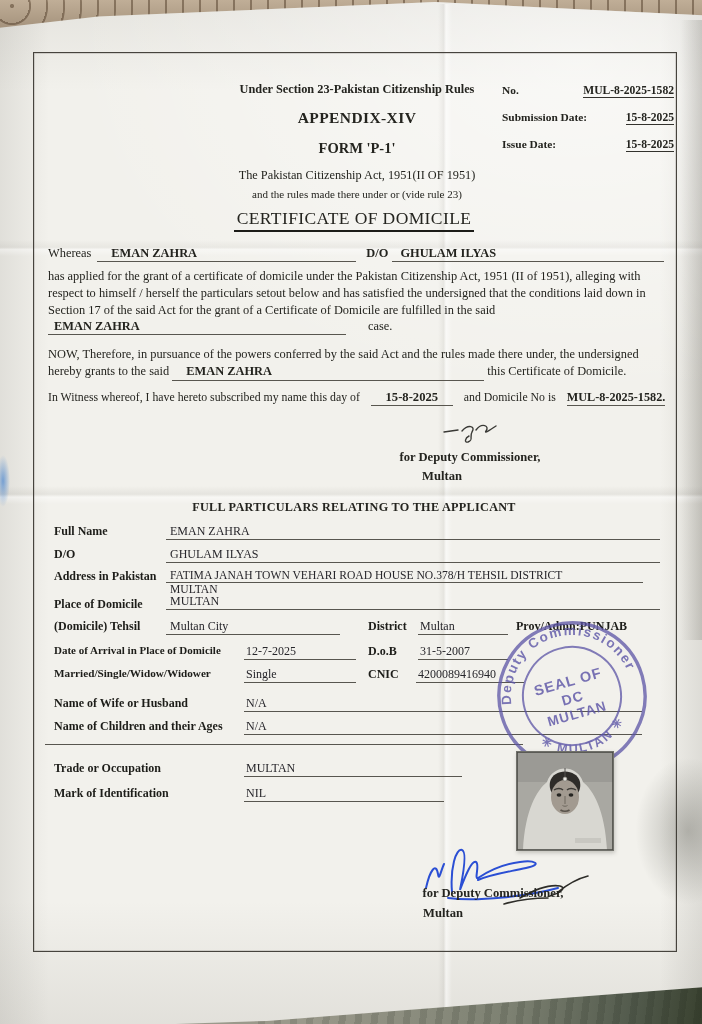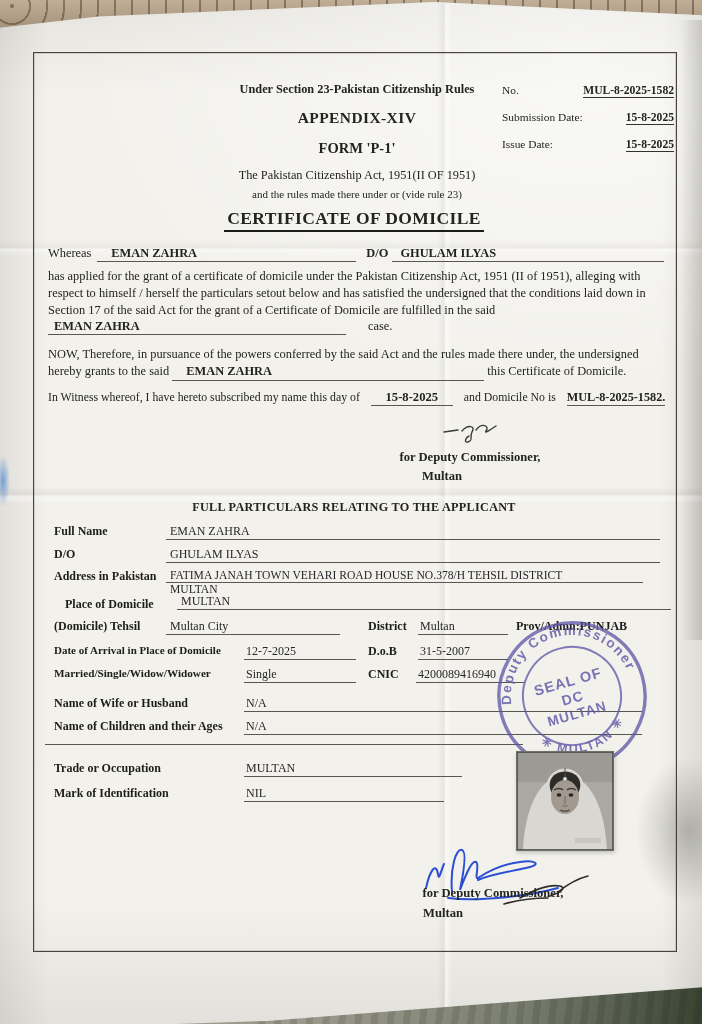--- a/index.html
+++ b/index.html
@@ -59,25 +59,25 @@
 
   .hdr-center{position:absolute;left:192px;top:82px;width:330px;text-align:center;}
   .hdr-center .l1{font-size:12.3px;font-weight:bold;}
   .hdr-center .l2{font-size:15.5px;font-weight:bold;margin-top:12px;letter-spacing:.4px;}
   .hdr-center .l3{font-size:14.5px;font-weight:bold;margin-top:13px;}
   .hdr-center .l4{font-size:12.3px;margin-top:11px;}
   .hdr-center .l5{font-size:11px;margin-top:5px;}
 
   .hdr-right{position:absolute;left:502px;top:84px;width:172px;}
   .hdr-right .hrow{display:flex;justify-content:space-between;align-items:baseline;margin-bottom:13px;}
-  .hdr-right .hl{font-weight:normal;font-size:11.4px;white-space:nowrap;}
+  .hdr-right .hl{font-weight:bold;font-size:11.4px;white-space:nowrap;}
   .hdr-right .hv{font-weight:bold;font-size:11.6px;border-bottom:1.3px solid #33322d;white-space:nowrap;}
 
   .title-wrap{position:absolute;left:33px;top:208px;width:642px;text-align:center;}
-  .title{display:inline-block;font-size:17.5px;font-weight:bold;letter-spacing:.4px;
+  .title{display:inline-block;font-size:17.5px;font-weight:normal;letter-spacing:.4px;
     border-bottom:2.2px solid #1c1c18;padding:0 3px 1px 3px;}
 
   .whereas-row{position:absolute;left:48px;top:246px;width:616px;display:flex;align-items:baseline;font-size:12.4px;}
   .para{position:absolute;left:48px;width:616px;font-size:12.4px;line-height:17px;text-align:left;}
   .inline-fill{display:inline-block;border-bottom:1.2px solid #58564f;font-weight:bold;}
 
   .sig-text{position:absolute;text-align:center;font-weight:bold;font-size:12.6px;white-space:nowrap;}
 
   .stamp{position:absolute;left:492px;top:616px;width:160px;height:160px;transform:rotate(-16deg);opacity:.88;}
   .photo{position:absolute;left:516px;top:751px;width:96px;height:98px;border:1px solid #70706a;
@@ -170,21 +170,21 @@
       <span class="lbl abs" style="left:54px;">D/O</span>
       <span class="val fill abs" style="left:166px;width:490px;padding-left:4px;">GHULAM ILYAS</span>
     </div>
     <div class="row" style="top:569px;">
       <span class="lbl abs" style="left:54px;">Address in Pakistan</span>
       <span class="val fill abs" style="left:166px;width:473px;padding-left:4px;font-size:11.6px;">FATIMA JANAH TOWN VEHARI ROAD HOUSE NO.378/H TEHSIL DISTRICT</span>
     </div>
     <div class="row" style="top:583px;">
       <span class="val abs" style="left:170px;font-size:11.6px;">MULTAN</span>
     </div>
-    <div class="row" style="top:594px;margin-left:11px;">
+    <div class="row" style="top:594px;">
       <span class="lbl abs" style="left:54px;top:3px;">Place of Domicile</span>
       <span class="val fill abs" style="left:166px;width:490px;padding-left:4px;">MULTAN</span>
     </div>
     <div class="row" style="top:619px;">
       <span class="lbl abs" style="left:54px;">(Domicile) Tehsil</span>
       <span class="val fill abs" style="left:166px;width:170px;padding-left:4px;">Multan City</span>
       <span class="lbl abs" style="left:368px;">District</span>
       <span class="val fill abs" style="left:418px;width:88px;padding-left:2px;">Multan</span>
       <span class="lbl abs" style="left:516px;">Prov/Admn:PUNJAB</span>
     </div>

